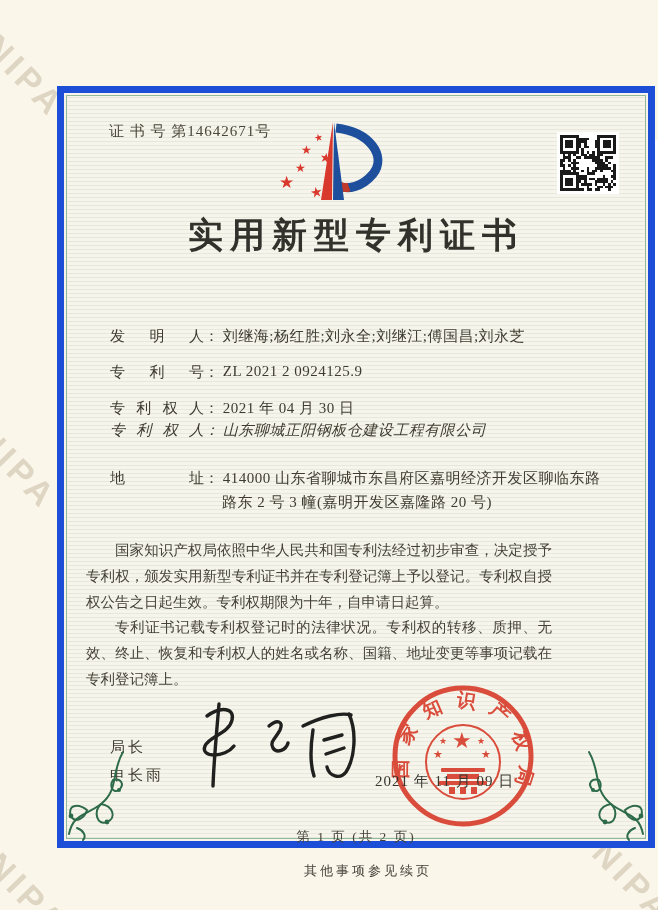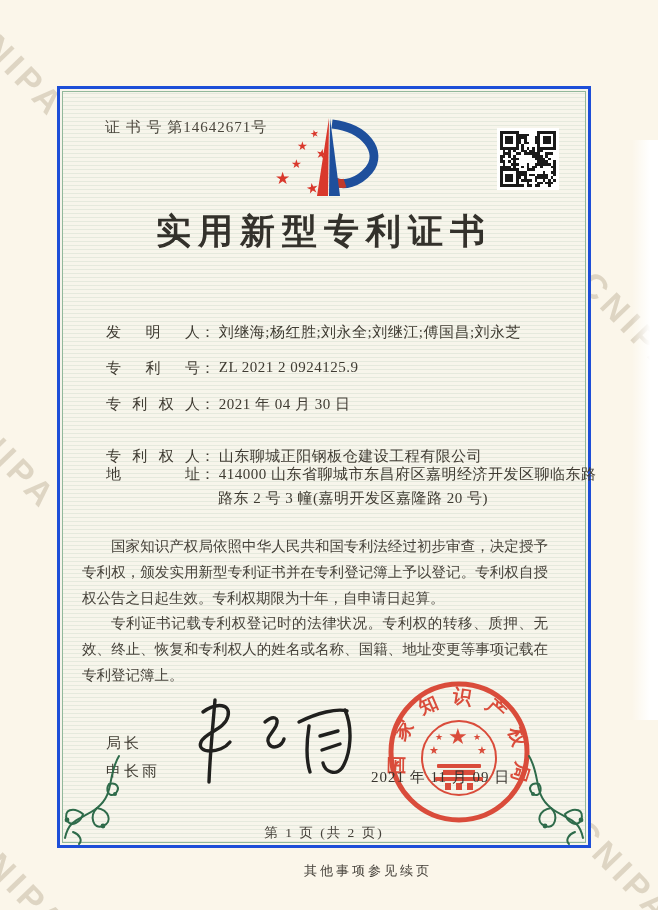--- a/index.html
+++ b/index.html
@@ -13,22 +13,22 @@
     position:absolute;font-family:"Liberation Sans","DejaVu Sans",sans-serif;
     font-weight:bold;letter-spacing:5px;color:rgba(186,174,148,.45);
     transform:rotate(46deg);transform-origin:left top;pointer-events:none;
     font-size:34px;
   }
   .wm.inner{color:rgba(196,186,160,.30);font-size:44px;}
   .scan-white{position:absolute;right:0;top:140px;width:26px;height:580px;
     background:linear-gradient(to left,#ffffff 30%,rgba(255,255,255,0));}
   
   .frame{
-    position:absolute;left:57px;top:86px;width:534px;height:762px;
-    border:3px solid #1d4ed8;box-sizing:border-box;background:#f7f5eb;
+    position:absolute;left:57px;top:86px;width:598px;height:762px;
+    border:7px solid #1d4ed8;box-sizing:border-box;background:#f7f5eb;
   }
   .frame-inner{
     position:absolute;inset:2px;border:1px solid #92b89b;
     background:
       repeating-linear-gradient(0deg,
         rgba(140,176,152,.17) 0px, rgba(140,176,152,.17) 1px,
         transparent 1px, transparent 4px);
   }
   .cert-no{position:absolute;left:42px;top:26px;font-size:15px;letter-spacing:1px;color:#4a463c;}
   .qr{position:absolute;right:26px;top:36px;width:62px;height:62px;background:#fff;padding:3px;box-sizing:border-box;}
@@ -347,21 +347,21 @@
       <span class="fvalue">刘继海;杨红胜;刘永全;刘继江;傅国昌;刘永芝</span>
     </div>
     <div class="fieldrow" style="top:267px;">
       <span class="flabel">专利号</span><span class="fcolon">：</span>
       <span class="fvalue">ZL 2021 2 0924125.9</span>
     </div>
     <div class="fieldrow" style="top:303px;">
       <span class="flabel">专利权人</span><span class="fcolon">：</span>
       <span class="fvalue">2021 年 04 月 30 日</span>
     </div>
-    <div class="fieldrow" style="top:355px;">
+    <div class="fieldrow" style="top:325px;font-style:italic;">
       <span class="flabel">专利权人</span><span class="fcolon">：</span>
       <span class="fvalue">山东聊城正阳钢板仓建设工程有限公司</span>
     </div>
     <div class="fieldrow" style="top:373px;">
       <span class="flabel">地址</span><span class="fcolon">：</span>
       <span class="fvalue">414000 山东省聊城市东昌府区嘉明经济开发区聊临东路</span>
       <span class="addr2 fvalue">路东 2 号 3 幢(嘉明开发区嘉隆路 20 号)</span>
     </div>
 
     <div class="paras">

